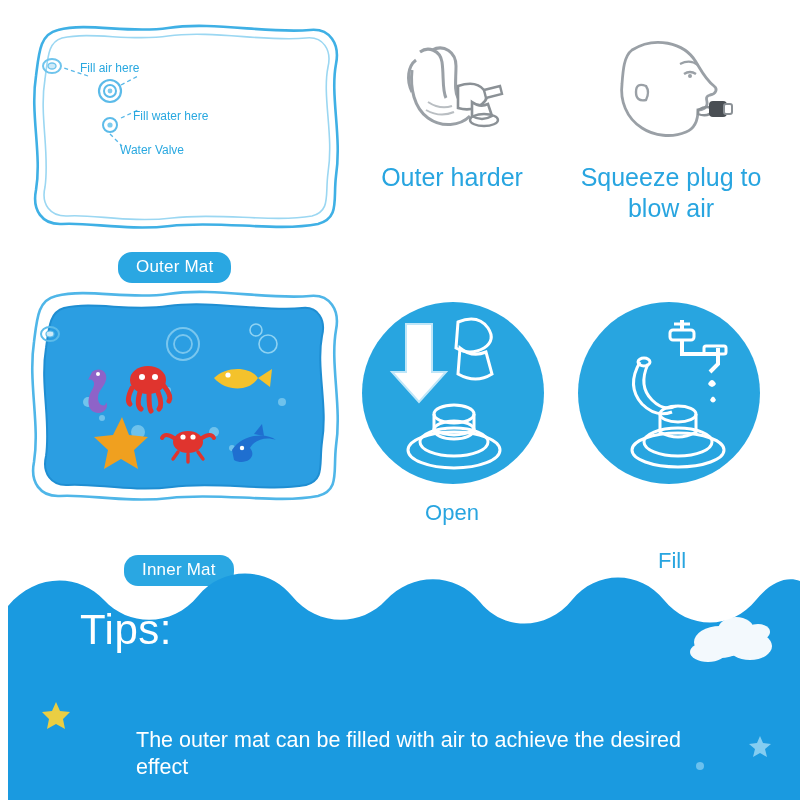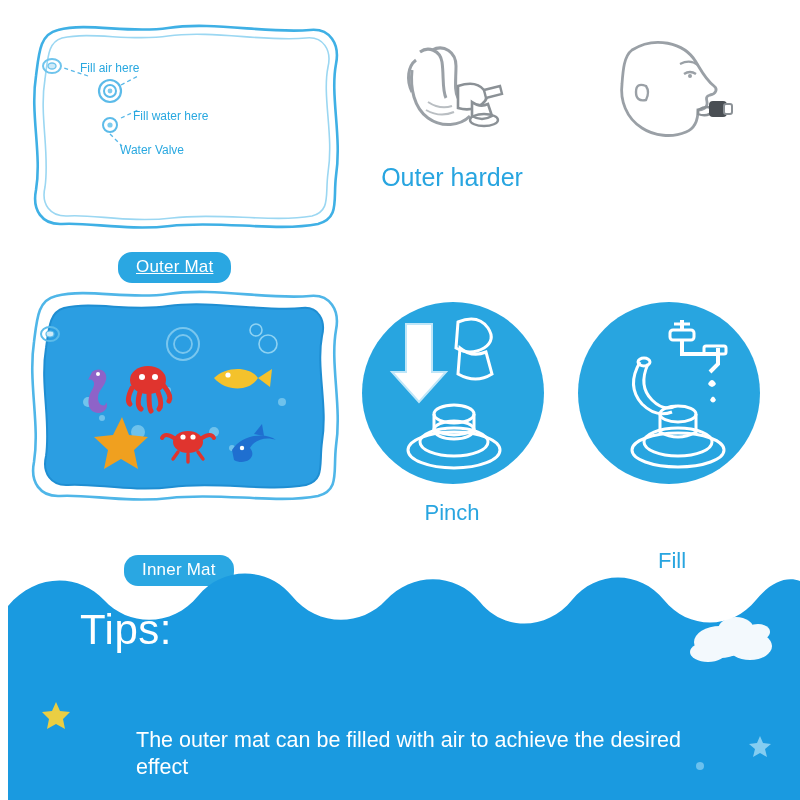--- a/index.html
+++ b/index.html
@@ -50,21 +50,21 @@
     position: absolute;
     background: #2aa7e2;
     color: #ffffff;
     border-radius: 14px;
     font-size: 17px;
     padding: 5px 18px 6px 18px;
     letter-spacing: .2px;
     white-space: nowrap;
     font-family: "Liberation Sans", sans-serif;
   }
-  #pill-outer { left: 118px; top: 252px; text-decoration: underline; }
+  #pill-outer { left: 118px; top: 252px; }
   #pill-inner { left: 124px; top: 527px; margin-top: 28px; }
 
   
   .caption {
     position: absolute;
     color: #28a5e0;
     font-size: 25px;
     line-height: 31px;
     text-align: center;
     font-family: "Liberation Sans", sans-serif;
@@ -260,39 +260,40 @@
       <circle cx="92" cy="40" r="2" fill="#9aa0a6"></circle>
 
       <path d="M82 28 q 10 -5 18 1" fill="none" stroke="#9aa0a6" stroke-width="2.2"></path>
 
       <path d="M100 74 q 10 -6 16 0 q -6 8 -16 4 Z" fill="none" stroke="#8b9196" stroke-width="2.4"></path>
 
       <rect x="112" y="66" width="16" height="14" rx="3" fill="#4a4f54" stroke="#4a4f54" stroke-width="2"></rect>
       <rect x="126" y="68" width="8" height="10" rx="2" fill="#ffffff" stroke="#8b9196" stroke-width="2"></rect>
     </svg>
   </div>
+  <div class="caption" id="cap-squeeze">Squeeze plug to blow air</div>
 
   <div class="blue-circle" id="circle-open">
     <svg width="182" height="182" viewBox="0 0 182 182">
 
       <path d="M44 22 h26 v48 h14 l-27 30 l-27 -30 h14 Z" fill="#ffffff" stroke="#ffffff" stroke-width="1"></path>
       <path d="M44 22 h26 v48 h14 l-27 30 l-27 -30 h14 Z" fill="none" stroke="#bfe6f8" stroke-width="2"></path>
 
       <path d="M96 20 q 20 -8 30 6 q 8 12 -4 20 q -14 8 -28 0 Z" fill="none" stroke="#ffffff" stroke-width="3"></path>
       <path d="M98 46 q 12 10 26 4 l 6 22 q -16 10 -34 0 Z" fill="none" stroke="#ffffff" stroke-width="3"></path>
 
       <ellipse cx="92" cy="112" rx="20" ry="9" fill="none" stroke="#ffffff" stroke-width="3"></ellipse>
       <path d="M72 112 v16 q 20 10 40 0 v-16" fill="none" stroke="#ffffff" stroke-width="3"></path>
       <ellipse cx="92" cy="128" rx="20" ry="9" fill="none" stroke="#ffffff" stroke-width="3"></ellipse>
 
       <ellipse cx="92" cy="140" rx="34" ry="14" fill="none" stroke="#ffffff" stroke-width="3"></ellipse>
       <ellipse cx="92" cy="148" rx="46" ry="18" fill="none" stroke="#ffffff" stroke-width="3"></ellipse>
     </svg>
   </div>
-  <div class="caption-sm" id="cap-open">Pinch</div>
+  <div class="caption-sm" id="cap-open">Open</div>
 
   <div class="blue-circle" id="circle-fill">
     <svg width="182" height="182" viewBox="0 0 182 182">
 
       <path d="M104 18 v10" fill="none" stroke="#ffffff" stroke-width="4"></path>
       <rect x="92" y="28" width="24" height="10" rx="3" fill="none" stroke="#ffffff" stroke-width="3"></rect>
       <path d="M104 38 v14 h36" fill="none" stroke="#ffffff" stroke-width="4"></path>
 
       <path d="M96 22 h16" fill="none" stroke="#ffffff" stroke-width="3"></path>
 

